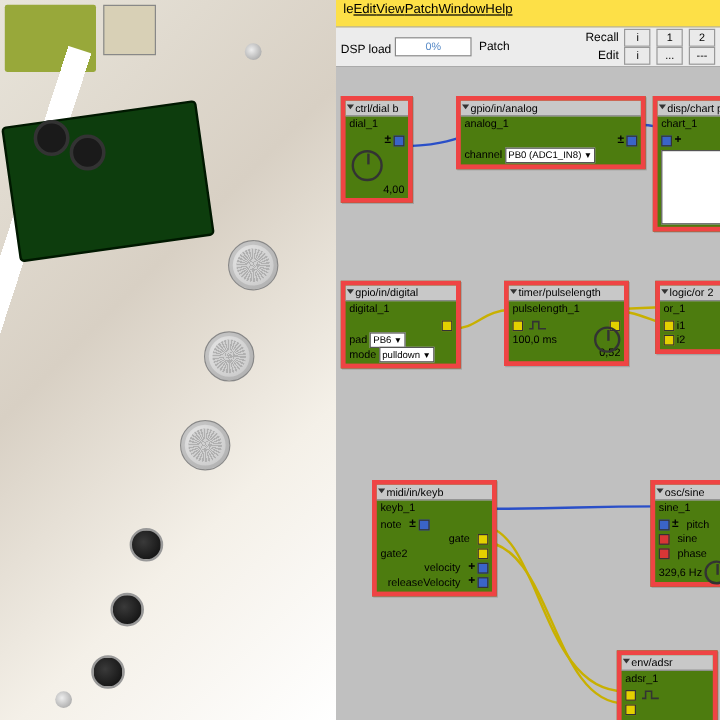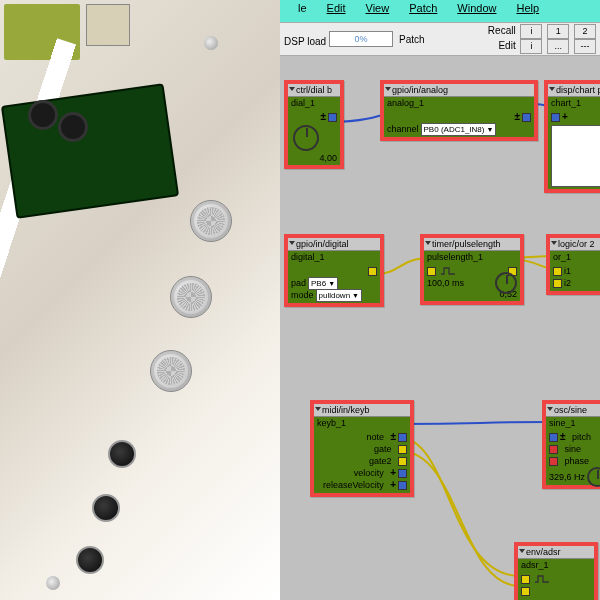--- a/index.html
+++ b/index.html
@@ -8,21 +8,21 @@
   .photo .box{position:absolute;top:4px;left:4px;width:76px;height:56px;background:#98a83a;border-radius:2px}
   .photo .box2{position:absolute;top:4px;left:86px;width:42px;height:40px;background:#d8d0b6;border:1px solid #888}
   .photo .pcb{position:absolute;top:96px;left:10px;width:160px;height:110px;background:#0d3d0d;border-radius:2px;transform:rotate(-8deg);box-shadow:0 0 0 2px #001800}
   .photo .jack{position:absolute;width:24px;height:24px;background:#1a1a1a;border-radius:50%;border:3px solid #333}
   .photo .knob{position:absolute;width:40px;height:40px;background:radial-gradient(circle at 40% 40%,#eee,#bbb);border-radius:50%;border:1px solid #888;box-shadow:inset 0 0 0 3px rgba(0,0,0,.1)}
   .photo .knob .ridge{position:absolute;inset:6px;border-radius:50%;background:repeating-conic-gradient(#d0d0d0 0 6deg,#b0b0b0 6deg 12deg)}
   .photo .smallk{position:absolute;width:24px;height:24px;background:radial-gradient(circle at 40% 40%,#3a3a3a,#0a0a0a);border-radius:50%;border:2px solid #999}
   .photo .rail{position:absolute;top:86px;left:-20px;width:400px;height:300px;transform:rotate(18deg);background:linear-gradient(90deg,transparent 0 22px,#fff 22px 42px,transparent 42px)}
   .photo .bolt{position:absolute;width:14px;height:14px;background:radial-gradient(circle at 40% 40%,#eee,#999);border-radius:50%}
   .app{flex:1;width:320px;background:#c0c0c0;position:relative}
-  .menubar{height:18px;background:#5eead4;border-bottom:1px solid #aaa;display:flex;gap:20px;padding:2px 18px;font-size:11px}
+  .menubar{height:18px;background:#fde047;border-bottom:1px solid #aaa;display:flex;gap:0;padding:2px 6px;font-size:11px}
   .menubar span{cursor:default}
   .menubar .u{text-decoration:underline;text-decoration-thickness:1px}
   .toolbar{height:32px;background:#ececec;border-bottom:1px solid #aaa;display:flex;align-items:center;gap:6px;padding:0 4px;font-size:10px}
   .toolbar .dsp{display:flex;align-items:flex-end;gap:3px}
   .toolbar .meter{width:62px;height:14px;background:#fff;border:1px solid #888;position:relative;text-align:center;color:#5a8cc8;font-size:9px;line-height:14px}
   .toolbar .grp{margin-left:auto;text-align:right;line-height:13px}
   .toolbar .btn{display:inline-block;min-width:14px;height:13px;background:#eaeaea;border:1px solid #999;margin-left:2px;text-align:center;font-size:9px;line-height:12px;padding:0 3px}
   .patch{position:relative;height:550px;background:#c0c0c0}
   .node{position:absolute;background:#4d7c0f;border:4px solid #ef4444;font-size:9px;box-shadow:1px 1px 0 rgba(0,0,0,.15)}
   .node .hdr{background:#c8c8c8;border-bottom:1px solid #888;padding:1px 2px;white-space:nowrap;overflow:hidden}
@@ -207,23 +207,23 @@
               <span class="port y"></span>
               <span>i2</span>
             </div>
         </div>
       </div>
 
       <div class="node" style="left:30px;top:344px;width:96px">
         <div class="hdr"><span class="tri"></span><span>midi/in/keyb</span></div>
         <div class="nm">keyb_1</div>
         <div class="body">
-          <div class="row" style="justify-content:flex-end"><span>note</span>&nbsp;<span class="pm">±</span><span class="port b"></span></div>
+          <div class="row" style=""><span>note</span>&nbsp;<span class="pm">±</span><span class="port b"></span></div>
           <div class="row" style="justify-content:flex-end"><span>gate</span>&nbsp;<span class="port y"></span></div>
-          <div class="row" style="justify-content:flex-end"><span>gate2</span>&nbsp;<span class="port y"></span></div>
+          <div class="row" style="justify-content:space-between"><span>gate2</span>&nbsp;<span class="port y"></span></div>
           <div class="row" style="justify-content:flex-end"><span>velocity</span>&nbsp;<span class="pm">+</span><span class="port b"></span></div>
           <div class="row" style="justify-content:flex-end"><span>releaseVelocity</span>&nbsp;<span class="pm">+</span><span class="port b"></span></div>
         </div>
       </div>
 
       <div class="node" style="left:262px;top:344px;width:64px">
         <div class="hdr"><span class="tri"></span><span>osc/sine</span></div>
         <div class="nm">sine_1</div>
         <div class="body">
           <div class="row"><span class="port b"></span><span class="pm">±</span>&nbsp;<span>pitch</span></div>

